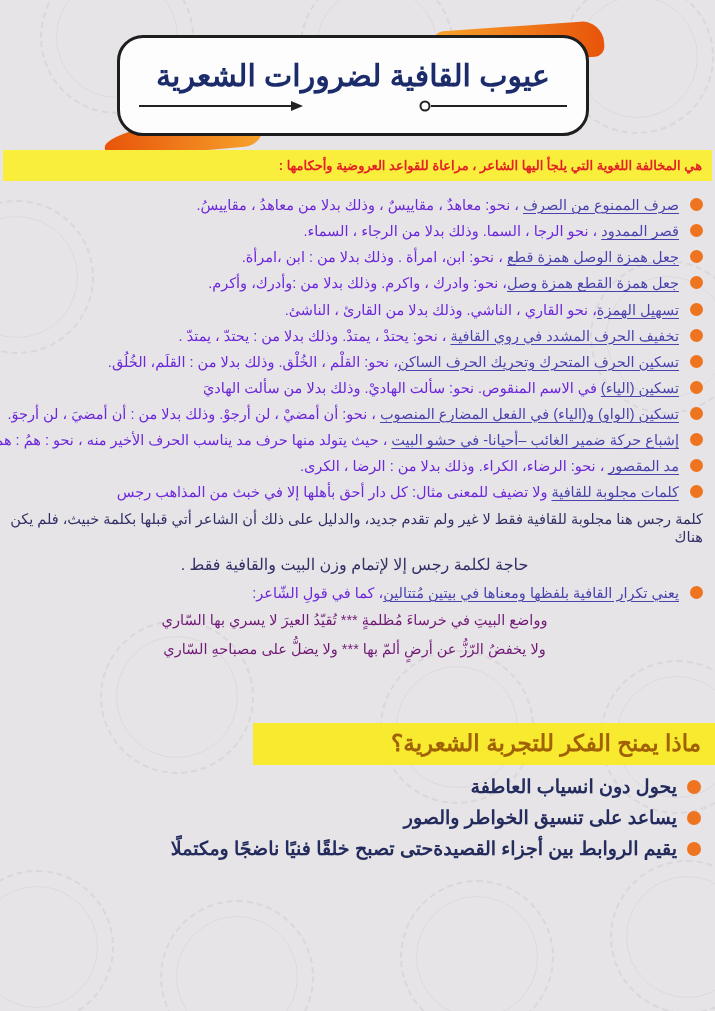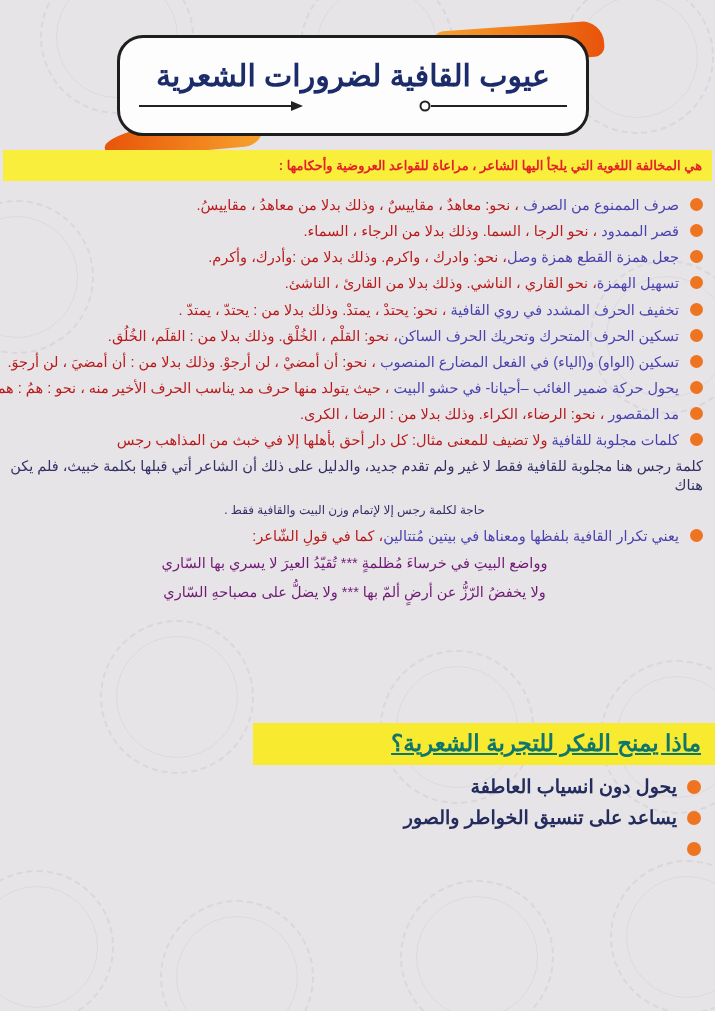--- a/index.html
+++ b/index.html
@@ -71,40 +71,40 @@
     font-size:14.5px;line-height:1.25;
     color:#333066;
     text-align:right;
     white-space:nowrap;
   }
   .item .bullet{
     position:absolute;right:0;top:2px;
     width:13px;height:13px;border-radius:50%;
     background:#ee7420;
   }
-  .lead{color:#4a43ad;text-underline-offset:3px;}
-  .rest{color:#b91c1c;}
+  .lead{color:#4a43ad;text-decoration:underline;text-underline-offset:3px;}
+  .rest{color:#6d28d9;}
   .note1{
     margin:0 0 8px 0;font-size:14.5px;color:#333066;text-align:right;line-height:1.3;
   }
   .note2{
-    margin:0 0 8px 0;font-size:12px;color:#333066;text-align:center;line-height:1.3;
+    margin:0 0 8px 0;font-size:16px;color:#333066;text-align:center;line-height:1.3;
   }
   .verse{
     margin:3px 0 8px 0;font-size:14.5px;color:#701a75;text-align:center;line-height:1.45;
   }
   
   .sec2-head{
     position:absolute;top:723px;right:0;width:462px;
     background:#f8ea2e;
     padding:7px 14px 8px 8px;
     box-sizing:border-box;
     text-align:right;
   }
-  .sec2-title{font-size:23px;font-weight:800;color:#0f766e;text-decoration:underline;}
+  .sec2-title{font-size:23px;font-weight:800;color:#a16207;}
   .sec2-list{position:absolute;top:775px;right:14px;left:8px;}
   .sec2-item{
     position:relative;
     padding-right:24px;
     margin-bottom:7px;
     font-size:19px;line-height:1.25;font-weight:800;
     color:#232c5c;
     text-align:right;
     white-space:nowrap;
   }
@@ -155,41 +155,49 @@
     <div class="item">
       <span class="bullet"></span>
       <span class="lead">صرف الممنوع من الصرف</span><span class="rest"> ، نحو: معاهدٌ ، مقاييسٌ ، وذلك بدلا من معاهدُ ، مقاييسُ.</span>
     </div>
     <div class="item">
       <span class="bullet"></span>
       <span class="lead">قصر الممدود</span><span class="rest"> ، نحو الرجا ، السما. وذلك بدلا من الرجاء ، السماء.</span>
     </div>
     <div class="item">
       <span class="bullet"></span>
+      <span class="lead">جعل همزة الوصل همزة قطع</span><span class="rest"> ، نحو: ابن، امرأة . وذلك بدلا من : ابن ،امرأة.</span>
+    </div>
+    <div class="item">
+      <span class="bullet"></span>
       <span class="lead">جعل همزة القطع همزة وصل</span><span class="rest">، نحو: وادرك ، واكرم. وذلك بدلا من :وأدرك، وأكرم.</span>
     </div>
     <div class="item">
       <span class="bullet"></span>
       <span class="lead">تسهيل الهمزة</span><span class="rest">، نحو القاري ، الناشي. وذلك بدلا من القارئ ، الناشئ.</span>
     </div>
     <div class="item">
       <span class="bullet"></span>
       <span class="lead">تخفيف الحرف المشدد في روي القافية</span><span class="rest"> ، نحو: يحتدْ ، يمتدْ. وذلك بدلا من : يحتدّ ، يمتدّ .</span>
     </div>
     <div class="item">
       <span class="bullet"></span>
       <span class="lead">تسكين الحرف المتحرك وتحريك الحرف الساكن</span><span class="rest">، نحو: القلْم ، الخُلْق. وذلك بدلا من : القلَم، الخُلُق.</span>
     </div>
     <div class="item">
       <span class="bullet"></span>
+      <span class="lead">تسكين (الياء)</span><span class="rest"> في الاسم المنقوص. نحو: سألت الهاديْ. وذلك بدلا من سألت الهاديَ</span>
+    </div>
+    <div class="item">
+      <span class="bullet"></span>
       <span class="lead">تسكين (الواو) و(الياء) في الفعل المضارع المنصوب</span><span class="rest"> ، نحو: أن أمضيْ ، لن أرجوْ. وذلك بدلا من : أن أمضيَ ، لن أرجوَ.</span>
     </div>
     <div class="item">
       <span class="bullet"></span>
-      <span class="lead">يحول حركة ضمير الغائب –أحيانا- في حشو البيت</span><span class="rest"> ، حيث يتولد منها حرف مد يناسب الحرف الأخير منه ، نحو : همُ : همو، به:</span>
+      <span class="lead">إشباع حركة ضمير الغائب –أحيانا- في حشو البيت</span><span class="rest"> ، حيث يتولد منها حرف مد يناسب الحرف الأخير منه ، نحو : همُ : همو، به:</span>
     </div>
     <div class="item">
       <span class="bullet"></span>
       <span class="lead">مد المقصور</span><span class="rest"> ، نحو: الرضاء، الكراء. وذلك بدلا من : الرضا ، الكرى.</span>
     </div>
     <div class="item">
       <span class="bullet"></span>
       <span class="lead">كلمات مجلوبة للقافية</span><span class="rest"> ولا تضيف للمعنى  مثال: كل دار أحق بأهلها إلا في خبث من المذاهب رجس</span>
     </div>
 
@@ -213,16 +221,17 @@
     <div class="sec2-item">
       <span class="bullet"></span>
       <span>يحول دون انسياب العاطفة</span>
     </div>
     <div class="sec2-item">
       <span class="bullet"></span>
       <span>يساعد على تنسيق الخواطر والصور</span>
     </div>
     <div class="sec2-item">
       <span class="bullet"></span>
+      <span>يقيم الروابط بين أجزاء القصيدةحتى تصبح خلقًا فنيًا ناضجًا ومكتملًا</span>
     </div>
   </div>
 
 </div>
 
 </body></html>

